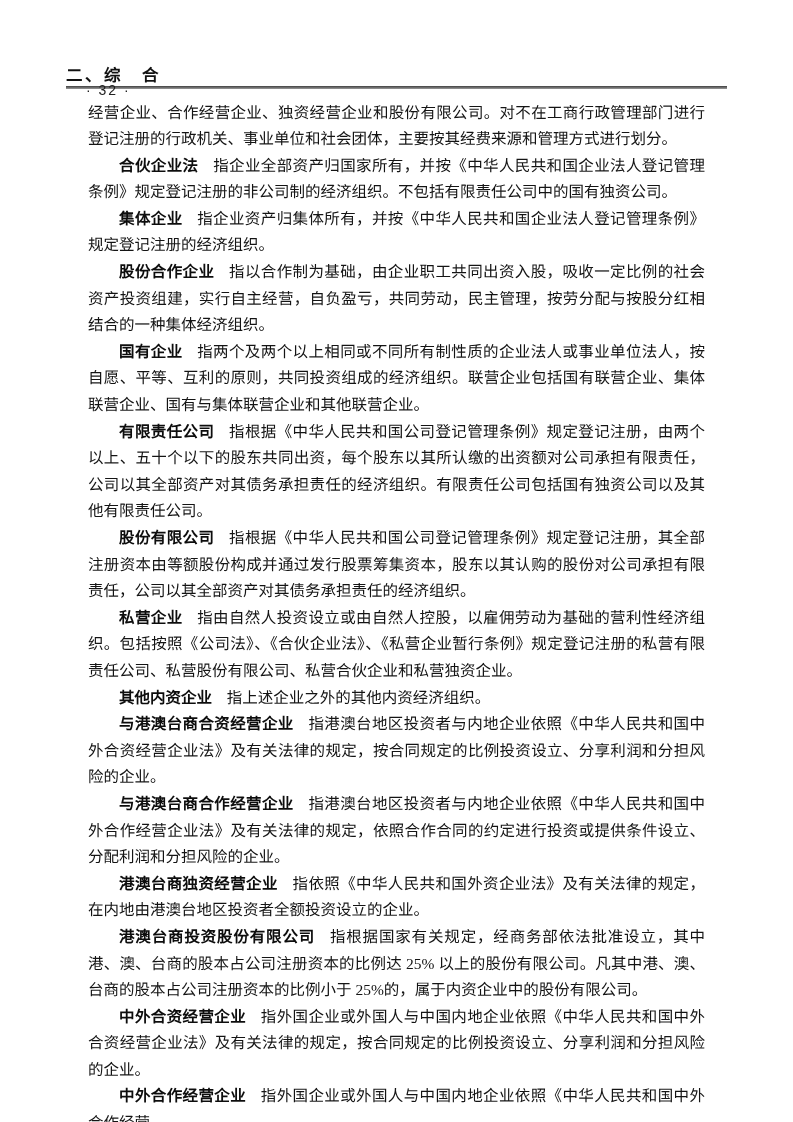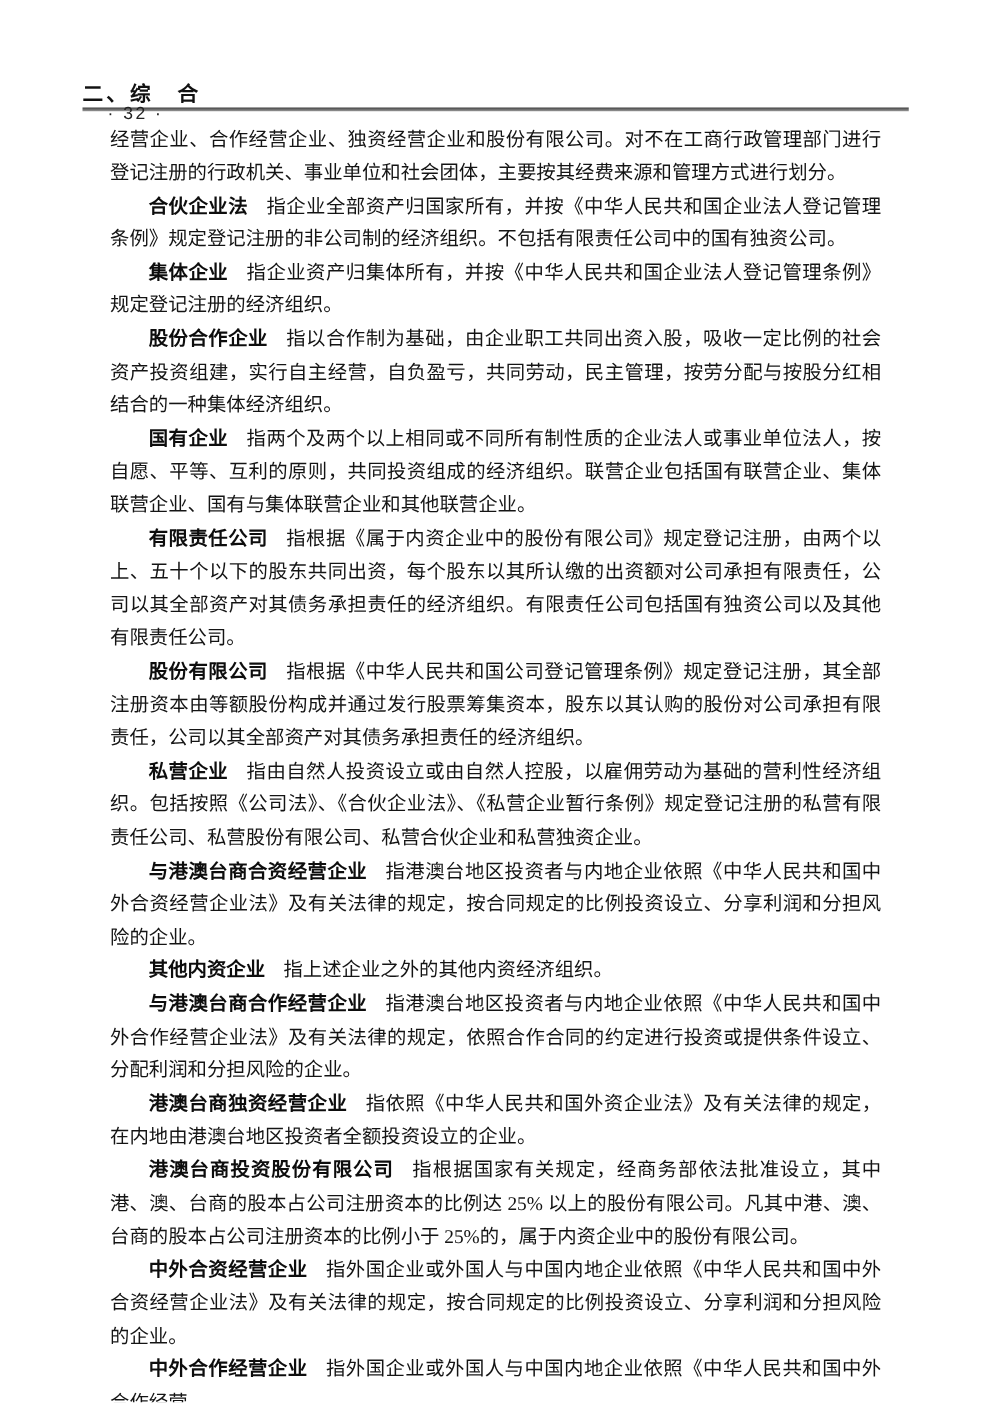--- a/index.html
+++ b/index.html
@@ -80,29 +80,29 @@
     <p class="para no-indent"><span class="def">经营企业、合作经营企业、独资经营企业和股份有限公司。对不在工商行政管理部门进行登记注册的行政机关、事业单位和社会团体，主要按其经费来源和管理方式进行划分。</span></p>
 
     <p class="para"><strong class="term">合伙企业法</strong><span class="def">指企业全部资产归国家所有，并按《中华人民共和国企业法人登记管理条例》规定登记注册的非公司制的经济组织。不包括有限责任公司中的国有独资公司。</span></p>
 
     <p class="para"><strong class="term">集体企业</strong><span class="def">指企业资产归集体所有，并按《中华人民共和国企业法人登记管理条例》规定登记注册的经济组织。</span></p>
 
     <p class="para"><strong class="term">股份合作企业</strong><span class="def">指以合作制为基础，由企业职工共同出资入股，吸收一定比例的社会资产投资组建，实行自主经营，自负盈亏，共同劳动，民主管理，按劳分配与按股分红相结合的一种集体经济组织。</span></p>
 
     <p class="para"><strong class="term">国有企业</strong><span class="def">指两个及两个以上相同或不同所有制性质的企业法人或事业单位法人，按自愿、平等、互利的原则，共同投资组成的经济组织。联营企业包括国有联营企业、集体联营企业、国有与集体联营企业和其他联营企业。</span></p>
 
-    <p class="para"><strong class="term">有限责任公司</strong><span class="def">指根据《属于内资企业中的股份有限公司》规定登记注册，由两个以上、五十个以下的股东共同出资，每个股东以其所认缴的出资额对公司承担有限责任，公司以其全部资产对其债务承担责任的经济组织。有限责任公司包括国有独资公司以及其他有限责任公司。</span></p>
+    <p class="para"><strong class="term">有限责任公司</strong><span class="def">指根据《中华人民共和国公司登记管理条例》规定登记注册，由两个以上、五十个以下的股东共同出资，每个股东以其所认缴的出资额对公司承担有限责任，公司以其全部资产对其债务承担责任的经济组织。有限责任公司包括国有独资公司以及其他有限责任公司。</span></p>
 
     <p class="para"><strong class="term">股份有限公司</strong><span class="def">指根据《中华人民共和国公司登记管理条例》规定登记注册，其全部注册资本由等额股份构成并通过发行股票筹集资本，股东以其认购的股份对公司承担有限责任，公司以其全部资产对其债务承担责任的经济组织。</span></p>
 
     <p class="para"><strong class="term">私营企业</strong><span class="def">指由自然人投资设立或由自然人控股，以雇佣劳动为基础的营利性经济组织。包括按照《公司法》、《合伙企业法》、《私营企业暂行条例》规定登记注册的私营有限责任公司、私营股份有限公司、私营合伙企业和私营独资企业。</span></p>
 
+    <p class="para"><strong class="term">其他内资企业</strong><span class="def">指上述企业之外的其他内资经济组织。</span></p>
+
     <p class="para"><strong class="term">与港澳台商合资经营企业</strong><span class="def">指港澳台地区投资者与内地企业依照《中华人民共和国中外合资经营企业法》及有关法律的规定，按合同规定的比例投资设立、分享利润和分担风险的企业。</span></p>
-
-    <p class="para"><strong class="term">其他内资企业</strong><span class="def">指上述企业之外的其他内资经济组织。</span></p>
 
     <p class="para"><strong class="term">与港澳台商合作经营企业</strong><span class="def">指港澳台地区投资者与内地企业依照《中华人民共和国中外合作经营企业法》及有关法律的规定，依照合作合同的约定进行投资或提供条件设立、分配利润和分担风险的企业。</span></p>
 
     <p class="para"><strong class="term">港澳台商独资经营企业</strong><span class="def">指依照《中华人民共和国外资企业法》及有关法律的规定，在内地由港澳台地区投资者全额投资设立的企业。</span></p>
 
     <p class="para"><strong class="term">港澳台商投资股份有限公司</strong><span class="def">指根据国家有关规定，经商务部依法批准设立，其中港、澳、台商的股本占公司注册资本的比例达 25% 以上的股份有限公司。凡其中港、澳、台商的股本占公司注册资本的比例小于 25%的，属于内资企业中的股份有限公司。</span></p>
 
     <p class="para"><strong class="term">中外合资经营企业</strong><span class="def">指外国企业或外国人与中国内地企业依照《中华人民共和国中外合资经营企业法》及有关法律的规定，按合同规定的比例投资设立、分享利润和分担风险的企业。</span></p>
 
     <p class="para"><strong class="term">中外合作经营企业</strong><span class="def">指外国企业或外国人与中国内地企业依照《中华人民共和国中外合作经营</span></p>

